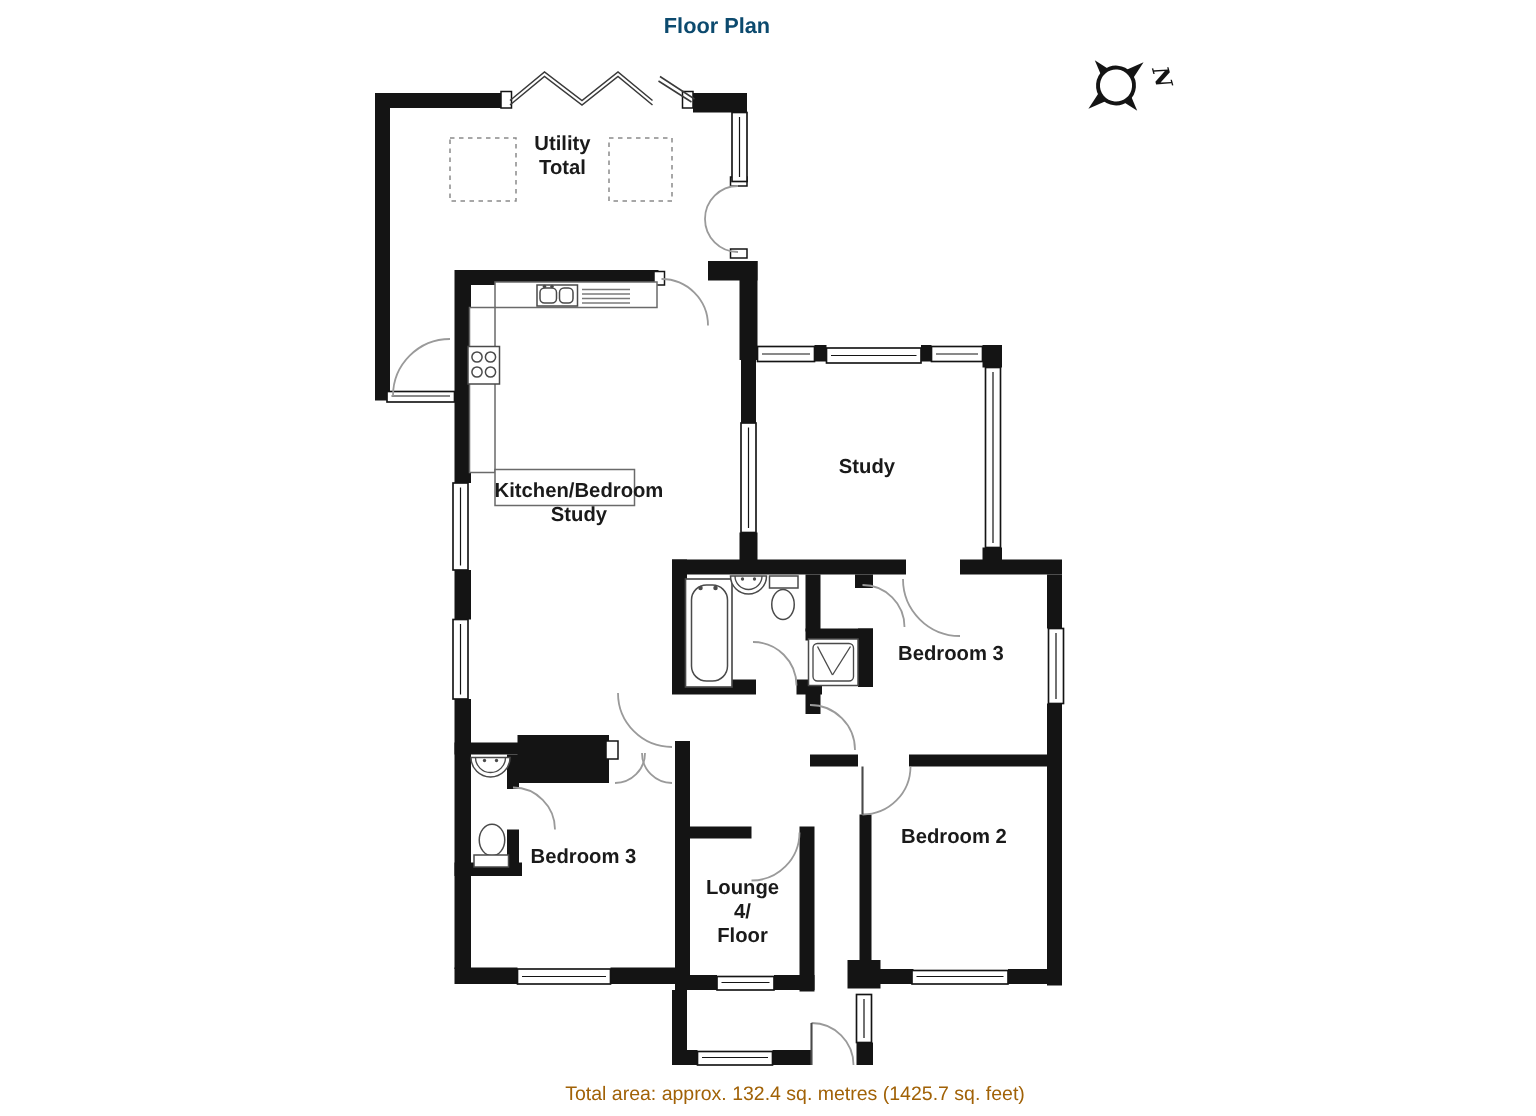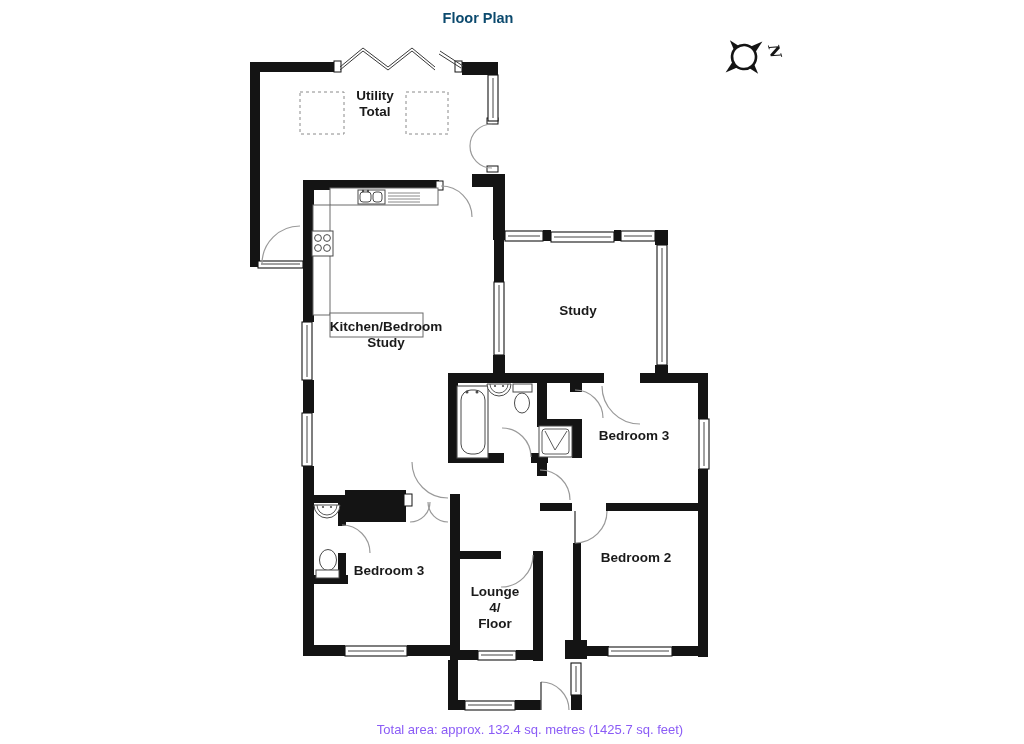--- a/index.html
+++ b/index.html
@@ -13,21 +13,21 @@
     text-align:center;font-weight:bold;font-size:13.5px;line-height:1.18;
     color:#1a1a1a;white-space:nowrap;
   }
   .room-label span{display:block;}
   #page-title{
     position:absolute;left:478px;top:18px;transform:translate(-50%,-50%);
     font-weight:bold;font-size:14.5px;color:#0c4a6e;white-space:nowrap;
   }
   #footer-note{
     position:absolute;left:530px;top:729px;transform:translate(-50%,-50%);
-    font-size:13px;color:#8b5cf6;white-space:nowrap;
+    font-size:13px;color:#a16207;white-space:nowrap;
   }
 </style>
 </head>
 <body>
 
 <div id="stage">
 
   <div id="page-title">Floor Plan</div>
 
   <svg id="plan-svg" width="1024" height="744" viewBox="0 0 1024 744">

